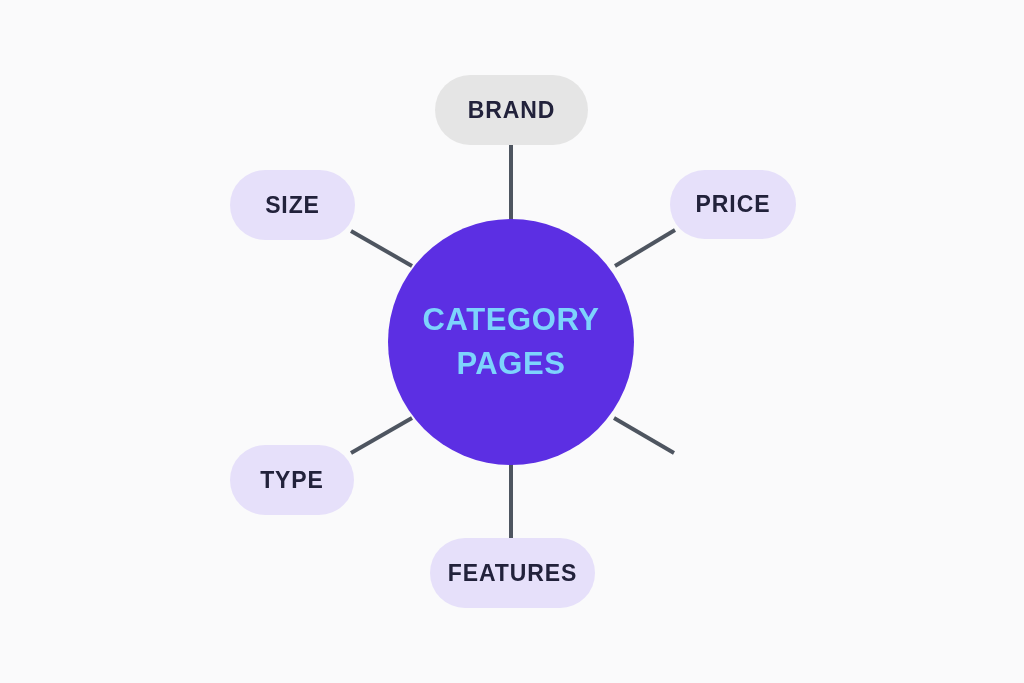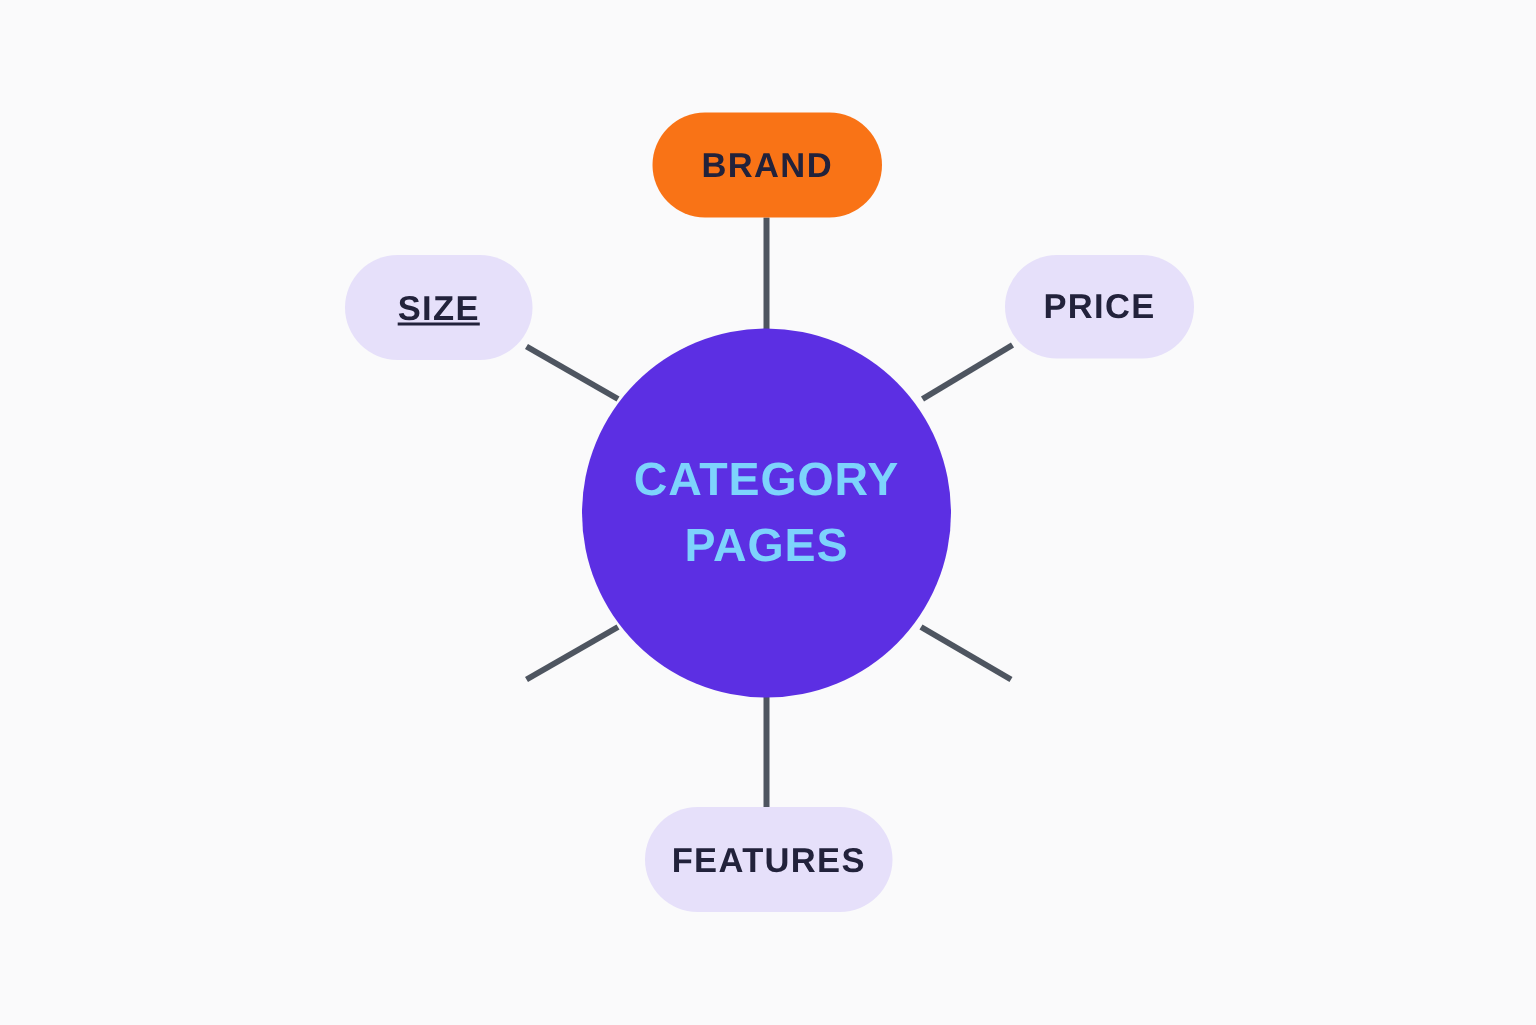--- a/index.html
+++ b/index.html
@@ -87,31 +87,34 @@
     <line class="connector" id="conn-type" stroke="#4E5560" stroke-width="4" stroke-linecap="butt" x1="351" y1="453" x2="412" y2="418"></line>
     <line class="connector" id="conn-delivery" stroke="#4E5560" stroke-width="4" stroke-linecap="butt" x1="674" y1="453" x2="614" y2="418"></line>
     <line class="connector" id="conn-features" stroke="#4E5560" stroke-width="4" stroke-linecap="butt" x1="511" y1="463" x2="511" y2="539"></line>
   </svg>
 
   <div id="hub-node" style="left: 388px; top: 219px; width: 246px; height: 246px; background: rgb(92, 47, 227);">
     <span id="hub-label" style="color: #7dd3fc;">CATEGORY
 PAGES</span>
   </div>
 
-  <div class="pill-node" id="node-brand" style="left: 435px; top: 75px; width: 153px; height: 70px; background: #f97316;">
+  <div class="pill-node" id="node-brand" style="left: 435px; top: 75px; width: 153px; height: 70px; background: #e5e5e5;">
     <span class="pill-label" style="color: rgb(34, 34, 59);">BRAND</span>
   </div>
 
   <div class="pill-node" id="node-price" style="left: 670px; top: 170px; width: 126px; height: 69px; background: rgb(230, 224, 250);">
     <span class="pill-label" style="color: rgb(34, 34, 59); text-align: right;">PRICE</span>
   </div>
 
   <div class="pill-node" id="node-size" style="left: 230px; top: 170px; width: 125px; height: 70px; background: rgb(230, 224, 250);">
-    <span class="pill-label" style="color: rgb(34, 34, 59); text-decoration: underline;">SIZE</span>
+    <span class="pill-label" style="color: rgb(34, 34, 59);">SIZE</span>
   </div>
 
+  <div class="pill-node" id="node-type" style="left: 230px; top: 445px; width: 124px; height: 70px; background: rgb(230, 224, 250);">
+    <span class="pill-label" style="color: rgb(34, 34, 59);">TYPE</span>
+  </div>
 
 
   <div class="pill-node" id="node-features" style="left: 430px; top: 538px; width: 165px; height: 70px; background: rgb(230, 224, 250);">
     <span class="pill-label" style="color: rgb(34, 34, 59);">FEATURES</span>
   </div>
 
 </div>
 
 </body></html>

